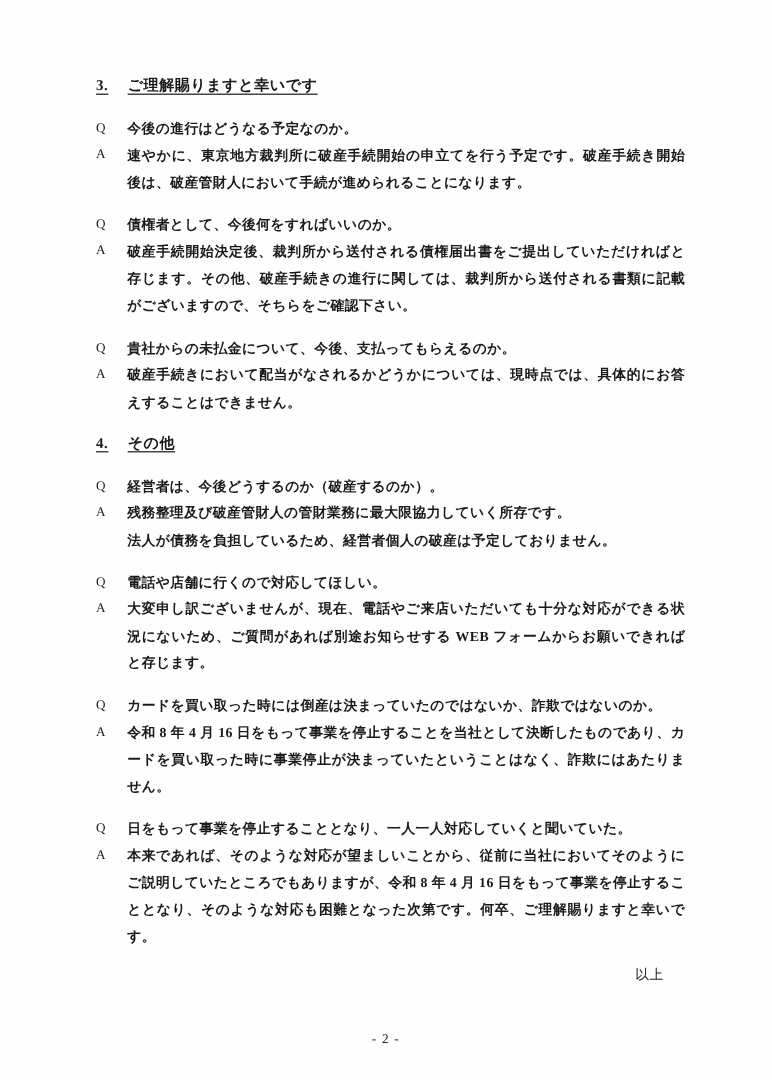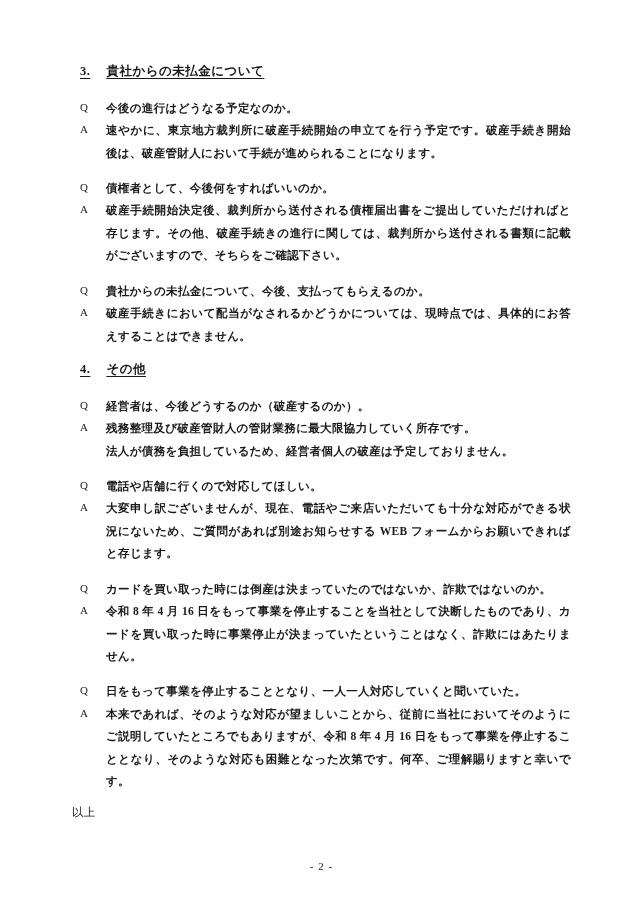--- a/index.html
+++ b/index.html
@@ -68,21 +68,21 @@
     letter-spacing: 0.35px;
   }
   .extra-line .qa-label {
     width: 34px;
     flex: 0 0 34px;
   }
   .section-2 {
     margin-top: 12px;
   }
   .closing {
-    text-align: left;
+    text-align: right;
     font-size: 11.5px;
     letter-spacing: 0.35px;
     margin-top: 10px;
     padding-right: 18px;
   }
   .page-number {
     position: absolute;
     bottom: 28px;
     left: 0;
     width: 643px;
@@ -91,21 +91,21 @@
     letter-spacing: 1px;
   }
 </style>
 </head>
 <body>
 
 <div class="page">
 
   <div class="section">
     <div class="section-heading">
-      <span class="num">3.</span><span>貴社からの未払金について</span>
+      <span class="num">3.</span><span>ご理解賜りますと幸いです</span>
     </div>
 
     <div class="qa-block">
       <div class="qa-line">
         <div class="qa-label">Q</div>
         <div class="qa-text">今後の進行はどうなる予定なのか。</div>
       </div>
       <div class="qa-line">
         <div class="qa-label">A</div>
         <div class="qa-text">速やかに、東京地方裁判所に破産手続開始の申立てを行う予定です。破産手続き開始後は、破産管財人において手続が進められることになります。</div>

